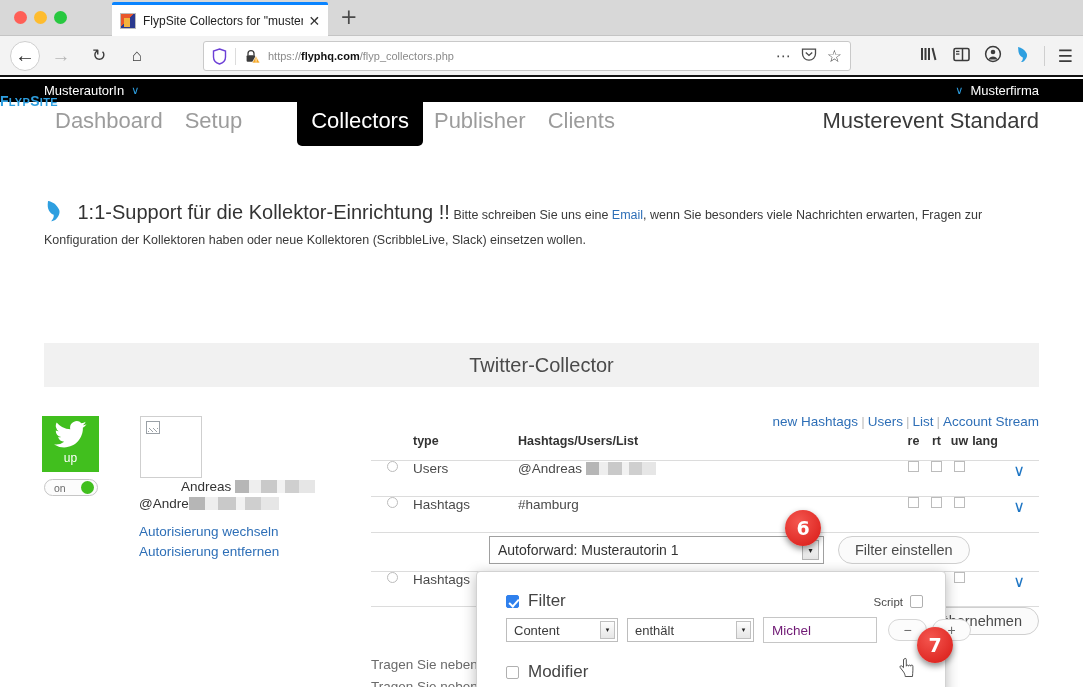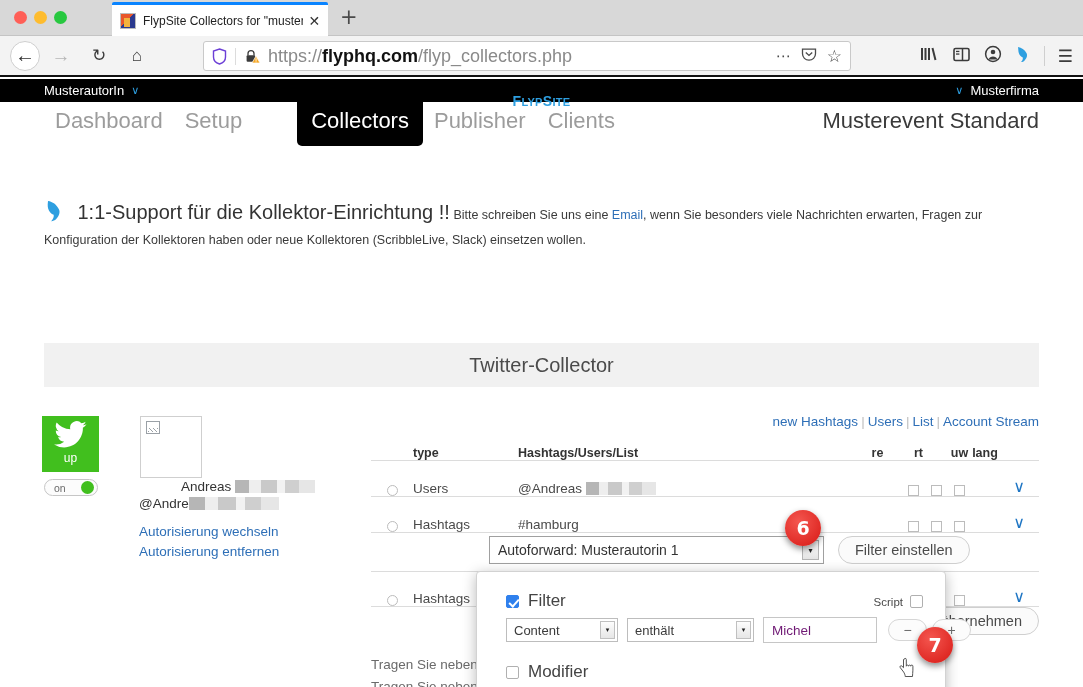--- a/index.html
+++ b/index.html
@@ -79,40 +79,40 @@
   .urlbar {
     position: absolute; left: 203px; top: 5px; width: 648px; height: 30px;
     background: #fff; border: 1px solid #c9c9c9; border-radius: 3px;
     display: flex; align-items: center; padding: 0 8px;
   }
   .shield { width: 15px; height: 17px; flex: 0 0 15px; position: relative; }
   .shield svg { display: block; }
   .vdiv { width: 1px; height: 17px; background: #dcdcdc; margin: 0 8px; }
   .lockwrap { position: relative; width: 17px; height: 17px; flex: 0 0 17px; }
   .urltext {
-    font-size: 18px; color: #8a8a8a; margin-left: 7px; white-space: nowrap;
+    font-size: 11px; color: #8a8a8a; margin-left: 7px; white-space: nowrap;
   }
   .urltext b { color: #111; font-weight: 700; }
   .urlicons { margin-left: auto; display: flex; align-items: center; gap: 10px; color: #4a4a4a; }
   .tbicons {
     position: absolute; right: 10px; top: 5px; height: 30px;
     display: flex; align-items: center; gap: 13px; color: #3b3b3b;
   }
   .tbsep { width: 1px; height: 20px; background: #cfcfcf; }
 
   
   .page { position: absolute; top: 79px; left: 0; width: 1083px; height: 608px; background: #fff; overflow: hidden; }
 
   .topbar {
     position: relative; height: 23px; background: #000; color: #fff;
     display: flex; align-items: center;
   }
   .topbar .left { position: absolute; left: 44px; font-size: 13px; display: flex; align-items: center; gap: 7px; }
   .topbar .brand {
-    position: absolute; left: 0; right: 0; text-align: center;
+    position: absolute; left: 0; right: 0; text-align: left;
     font-size: 14px; color: #2e9fe0; font-weight: 700; letter-spacing: .3px; margin-top: 20px;
   }
   .topbar .brand .sm { font-size: 11px; }
   .topbar .right { position: absolute; right: 44px; font-size: 13px; display: flex; align-items: center; gap: 7px; }
   .chev-sm { font-size: 11px; color: #2e9fe0; }
 
   .navrow { position: relative; height: 55px; }
   .navitems { position: absolute; left: 44px; top: 0; display: flex; align-items: flex-start; height: 45px; }
   .navitem {
     font-size: 22px; color: #9c9c9c; padding: 6px 11px 8px 11px;
@@ -177,32 +177,32 @@
   .links-block { position: absolute; left: 139px; top: 443px; line-height: 1.45; }
 
   
   .newlinks {
     position: absolute; right: 44px; top: 335px; font-size: 13.5px; color: #2e6fb7;
   }
   .newlinks span.sep { color: #bdbdbd; margin: 0 3px; }
   .newlinks a { color: #2e6fb7; text-decoration: none; }
 
   .table { position: absolute; left: 371px; top: 355px; width: 668px; }
-  .trow { display: flex; align-items: flex-end; border-bottom: 1px solid #dcdcdc; }
+  .trow { display: flex; align-items: flex-start; border-bottom: 1px solid #dcdcdc; }
   .trow.head { height: 27px; color: #333; font-size: 12.5px; font-weight: 700; }
   .trow.data { height: 36px; font-size: 13.5px; color: #4a4a4a; }
   .c-radio { width: 42px; display: flex; justify-content: center; }
   .radio { width: 11px; height: 11px; border: 1px solid #bcbcbc; border-radius: 50%; background: #fff; }
   .c-type { width: 105px; }
   .c-val { flex: 1 1 auto; }
   .c-ck { width: 23px; display: flex; justify-content: center; }
   .ckbox { width: 11px; height: 11px; border: 1px solid #bcbcbc; background: #fff; }
   .c-lang { width: 28px; text-align: center; }
   .c-chev { width: 40px; text-align: center; color: #1f76c4; font-size: 16px; }
-  .thead-re, .thead-rt, .thead-uw { width: 23px; text-align: center; margin-left: 18px; }
+  .thead-re, .thead-rt, .thead-uw { width: 23px; text-align: center; }
 
   .fwd-row { position: absolute; left: 489px; top: 457px; display: flex; align-items: center; gap: 14px; }
   .select {
     width: 335px; height: 28px; border: 1px solid #a0a0a0; background: #fff;
     display: flex; align-items: center; padding: 0 4px 0 8px;
     font-size: 14px; color: #333;
   }
   .select .arrow {
     margin-left: auto; width: 17px; height: 20px; border: 1px solid #b4b4b4;
     background: linear-gradient(#fdfdfd,#e4e4e4);

